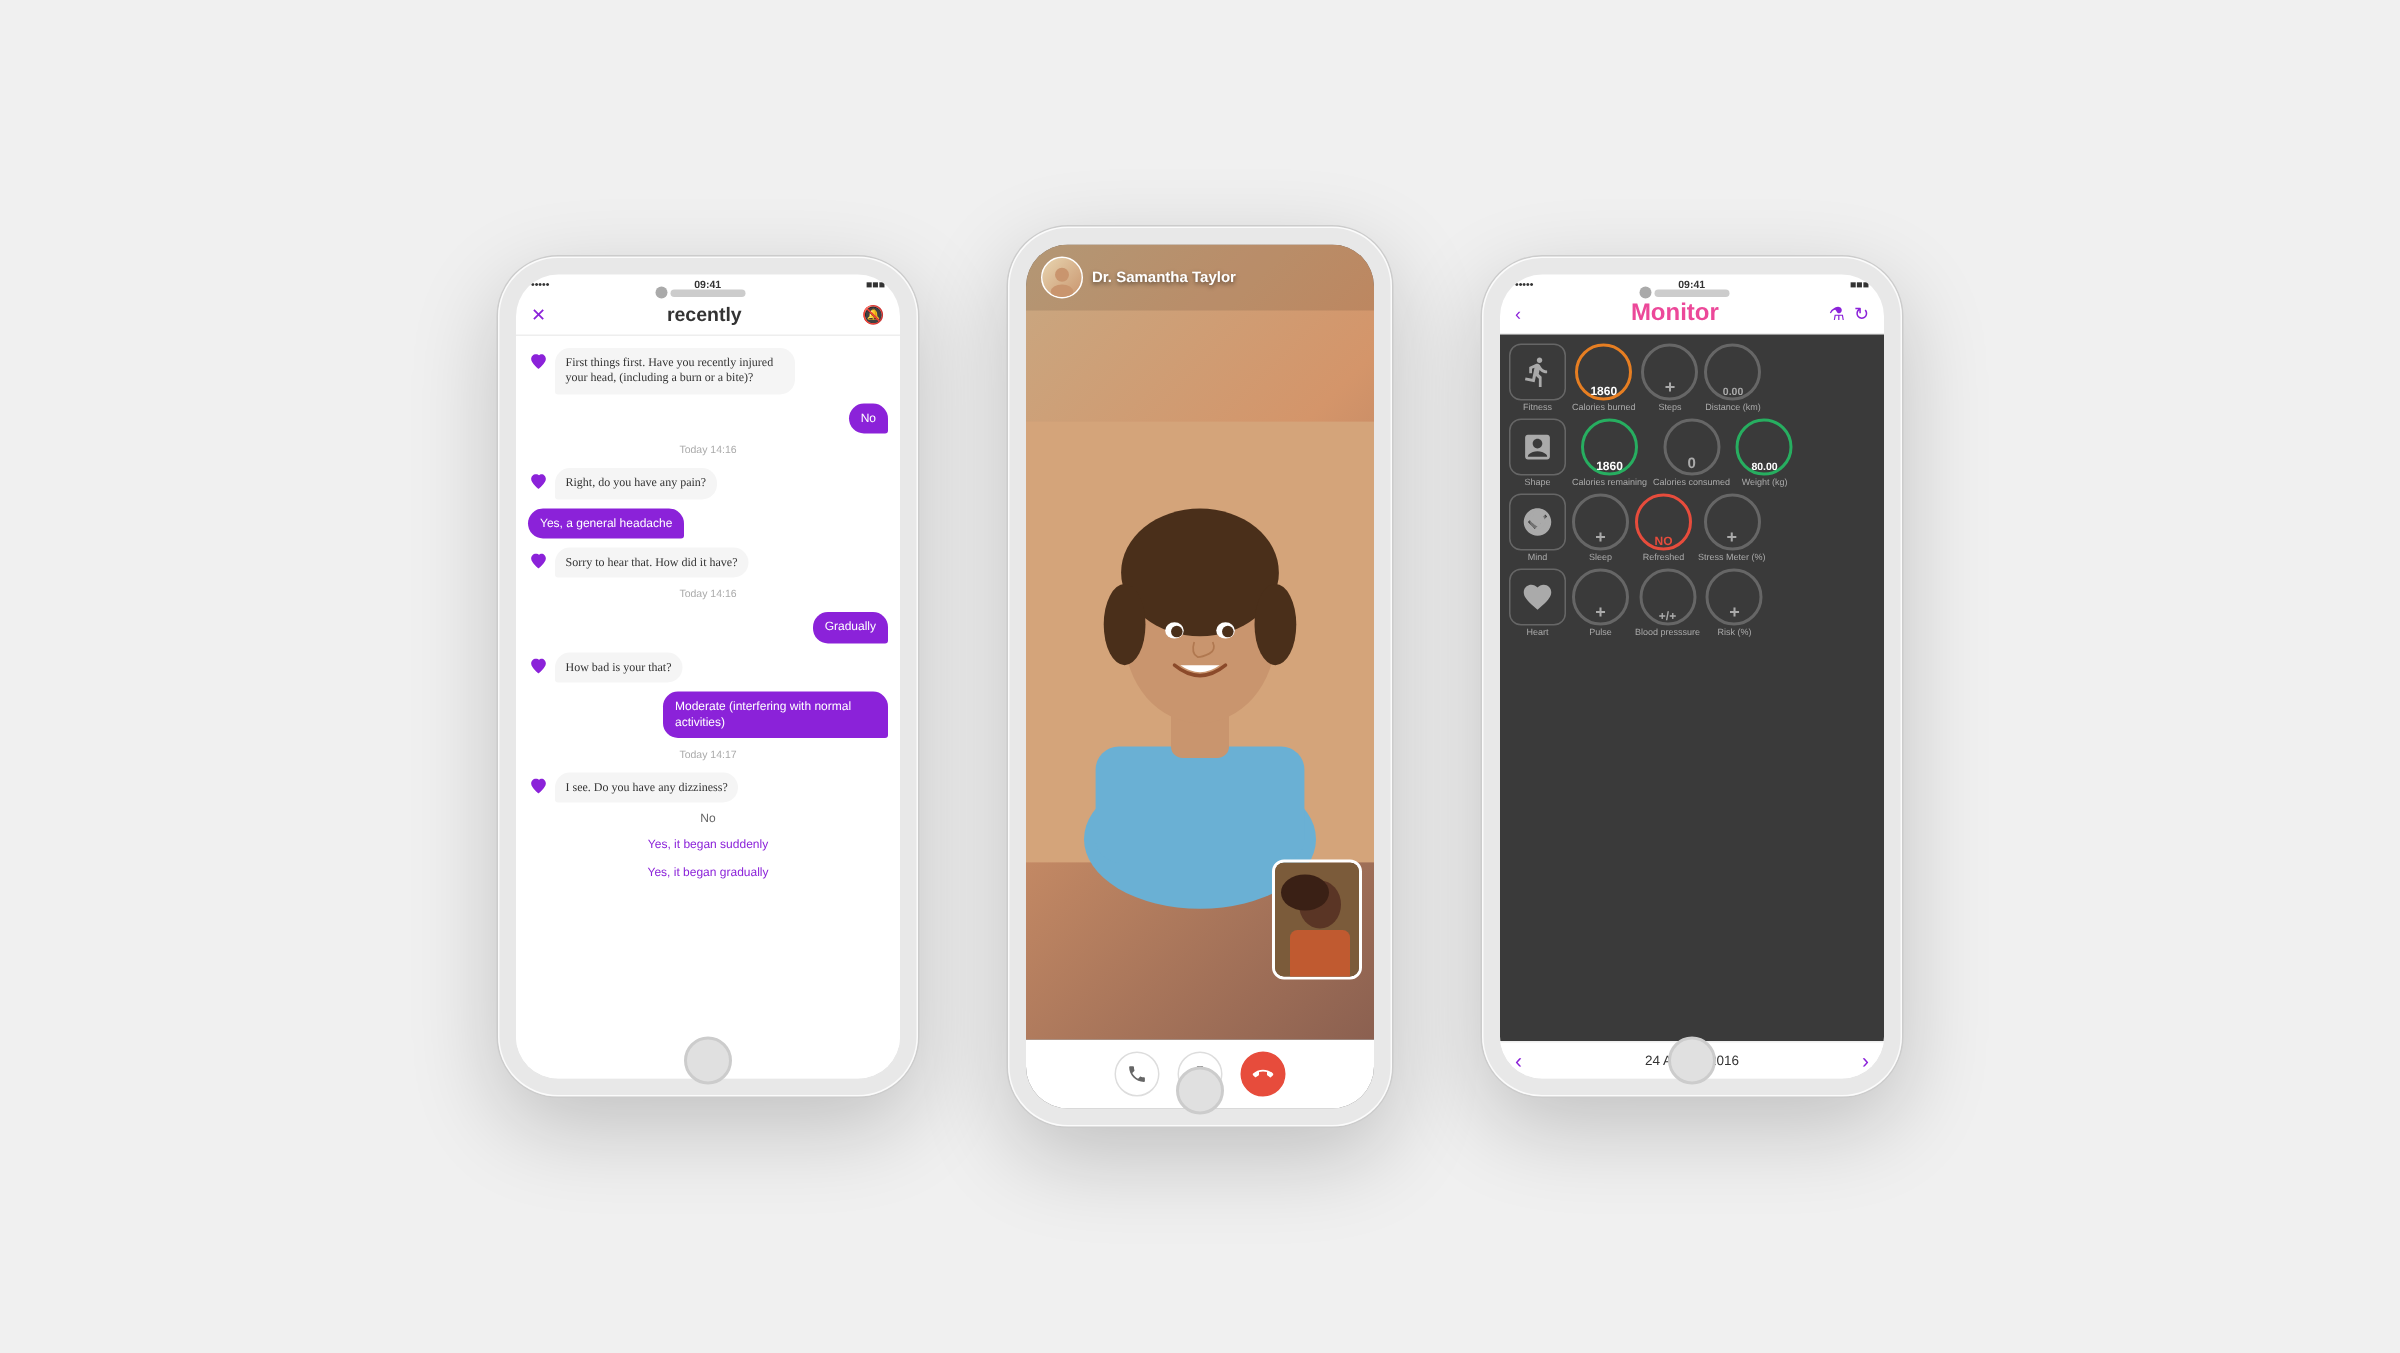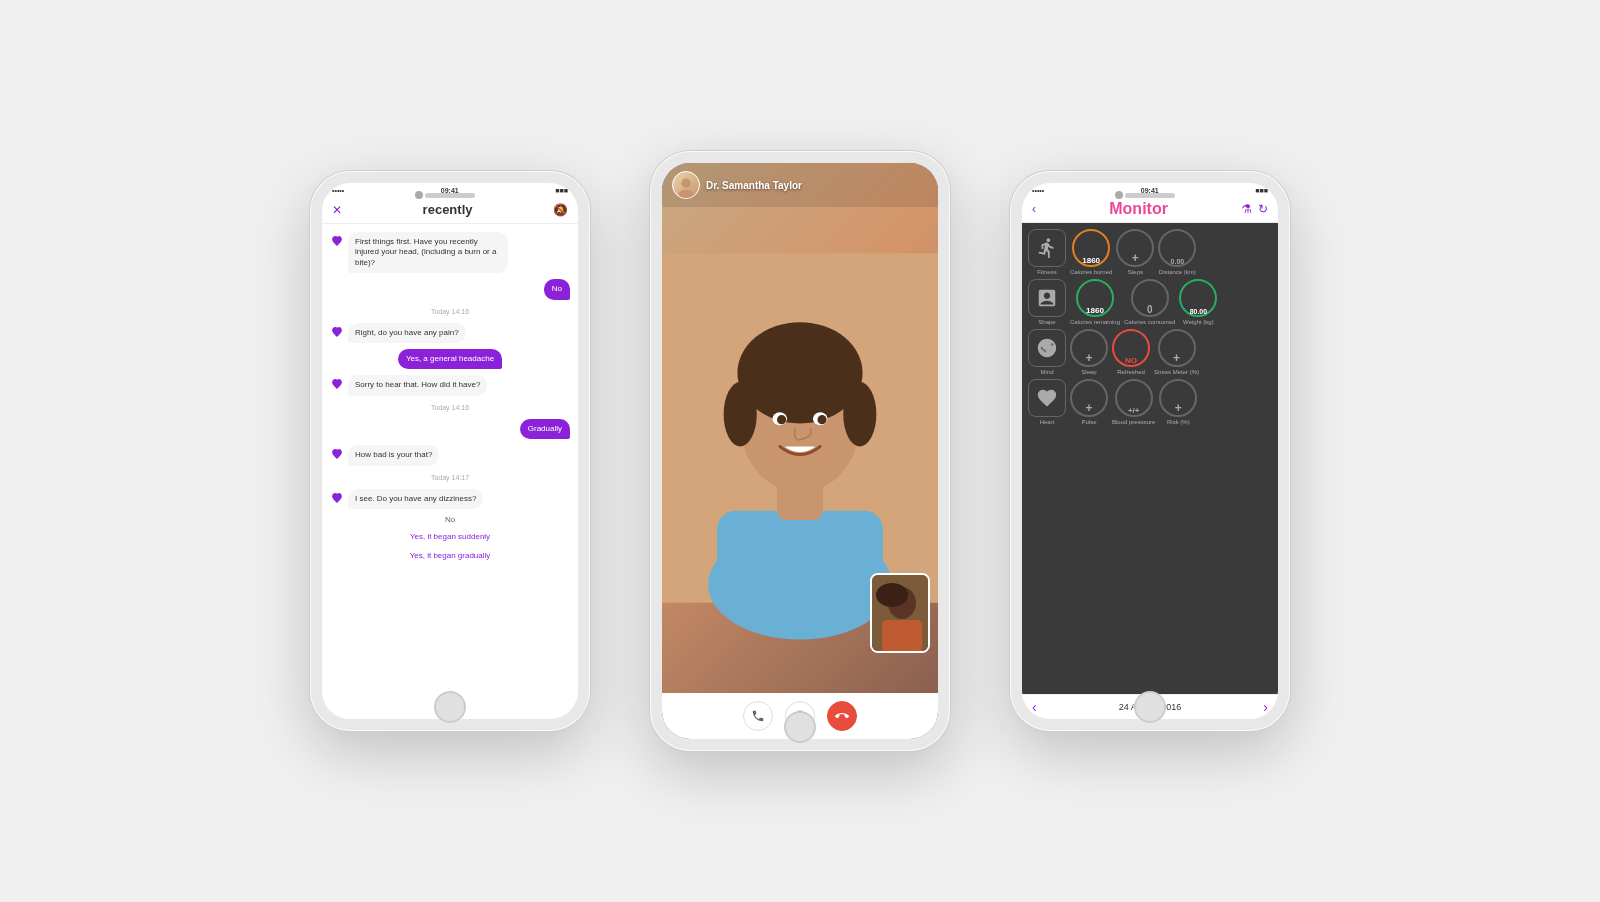--- a/index.html
+++ b/index.html
@@ -112,20 +112,21 @@
       margin-top: 2px;
     }
     .msg-bubble-bot {
       background: #f5f5f5;
       border-radius: 10px 10px 10px 2px;
       padding: 5px 7px;
       font-size: 8px;
       color: #333;
       max-width: 160px;
       line-height: 1.3;
+      font-family: Liberation Serif, serif;
     }
     .msg-bubble-user {
       background: #8b22d9;
       border-radius: 10px 10px 2px 10px;
       padding: 5px 8px;
       font-size: 8px;
       color: white;
       align-self: flex-end;
       max-width: 150px;
       line-height: 1.3;
@@ -350,55 +351,58 @@
       <div style="display:flex;justify-content:flex-end;">
         <div class="msg-bubble-user">No</div>
       </div>
       <div class="msg-time">Today 14:16</div>
       <div class="msg-bot">
         <svg class="heart-icon" viewBox="0 0 20 20">
             <path d="M10 17s-7-5.5-7-9.5C3 5 5 3 7.5 3c1.5 0 2.5.5 3 1 .5-.5 1.5-1 2.5-1C15 3 17 5 17 7.5c0 4-7 9.5-7 9.5z" fill="#8b22d9"></path>
           </svg>
         <div class="msg-bubble-bot">Right, do you have any pain?</div>
       </div>
-      <div style="display:flex;justify-content:center;">
+      <div style="display:flex;justify-content:flex-start;">
         <div class="msg-bubble-user">Yes, a general headache</div>
       </div>
       <div class="msg-bot">
         <svg class="heart-icon" viewBox="0 0 20 20">
             <path d="M10 17s-7-5.5-7-9.5C3 5 5 3 7.5 3c1.5 0 2.5.5 3 1 .5-.5 1.5-1 2.5-1C15 3 17 5 17 7.5c0 4-7 9.5-7 9.5z" fill="#8b22d9"></path>
           </svg>
         <div class="msg-bubble-bot">Sorry to hear that. How did it have?</div>
       </div>
       <div class="msg-time">Today 14:16</div>
       <div style="display:flex;justify-content:flex-end;">
         <div class="msg-bubble-user">Gradually</div>
       </div>
       <div class="msg-bot">
         <svg class="heart-icon" viewBox="0 0 20 20">
             <path d="M10 17s-7-5.5-7-9.5C3 5 5 3 7.5 3c1.5 0 2.5.5 3 1 .5-.5 1.5-1 2.5-1C15 3 17 5 17 7.5c0 4-7 9.5-7 9.5z" fill="#8b22d9"></path>
           </svg>
         <div class="msg-bubble-bot">How bad is your that?</div>
+      </div>
+      <div style="display:flex;justify-content:flex-end;">
+        <div class="msg-bubble-user">Moderate (interfering with normal activities)</div>
       </div>
       <div class="msg-time">Today 14:17</div>
       <div class="msg-bot">
         <svg class="heart-icon" viewBox="0 0 20 20">
             <path d="M10 17s-7-5.5-7-9.5C3 5 5 3 7.5 3c1.5 0 2.5.5 3 1 .5-.5 1.5-1 2.5-1C15 3 17 5 17 7.5c0 4-7 9.5-7 9.5z" fill="#8b22d9"></path>
           </svg>
         <div class="msg-bubble-bot">I see. Do you have any dizziness?</div>
       </div>
       <div class="reply-no">No</div>
       <div class="reply-option">Yes, it began suddenly</div>
       <div class="reply-option">Yes, it began gradually</div>
     </div>
   </div>
   <div class="phone-home"></div>
 </div>
 
-<div class="phone" style="width:300px;height:600px;">
+<div class="phone" style="width:256px;height:600px;">
   <div class="phone-speaker"></div>
   <div class="phone-camera"></div>
   <div class="phone-screen">
     <div class="video-screen">
 
       <div class="video-main">
 
         <div class="video-header-bar">
           <div class="doctor-thumb">
             <svg viewBox="0 0 28 28" width="28" height="28">

